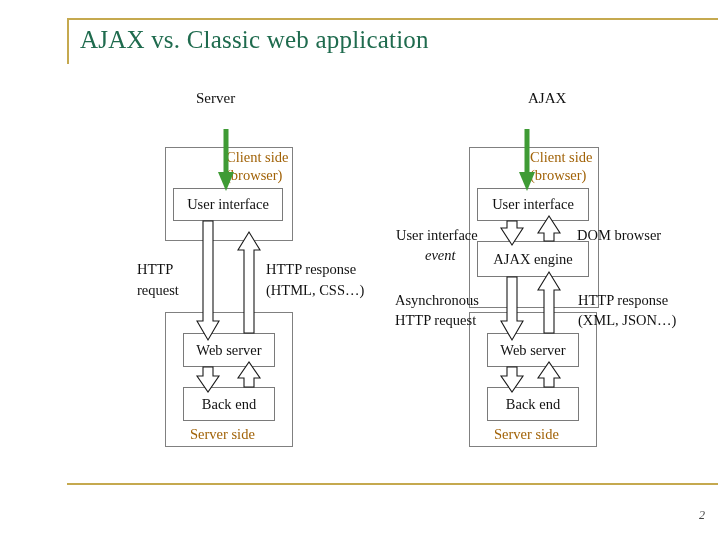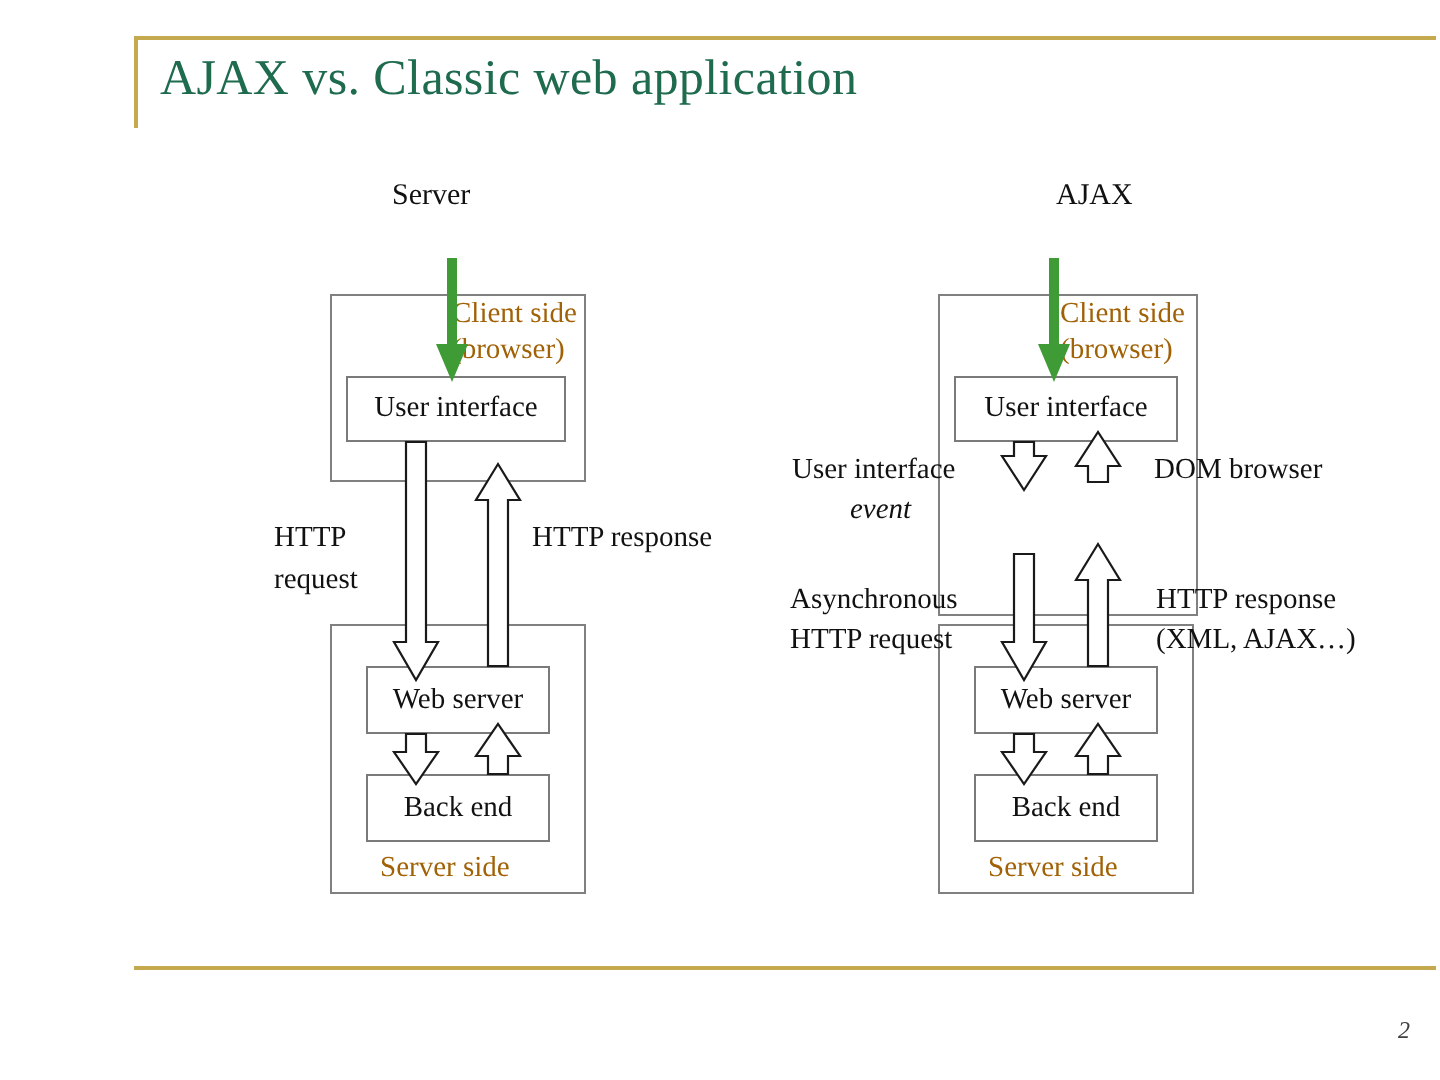--- a/index.html
+++ b/index.html
@@ -69,39 +69,41 @@
   <div class="inner-box" style="left:137px;top:188px;width:110px;height:33px;">User interface</div>
 
   <div class="box" style="left:129px;top:312px;width:128px;height:135px;"></div>
   <div class="inner-box" style="left:147px;top:333px;width:92px;height:34px;">Web server</div>
   <div class="inner-box" style="left:147px;top:387px;width:92px;height:34px;">Back end</div>
   <div class="zone-label" style="left:154px;top:426px;">Server side</div>
 
   <div class="flow-label" style="left:101px;top:260px;">HTTP</div>
   <div class="flow-label" style="left:101px;top:281px;">request</div>
   <div class="flow-label" style="left:230px;top:260px;">HTTP response</div>
+  <div class="flow-label" style="left:230px;top:281px;">(HTML, CSS…)</div>
 
   <div class="box" style="left:433px;top:147px;width:130px;height:161px;"></div>
   <div class="zone-label" style="left:494px;top:149px;">Client side</div>
   <div class="zone-label" style="left:494px;top:167px;">(browser)</div>
   <div class="inner-box" style="left:441px;top:188px;width:112px;height:33px;">User interface</div>
+  <div class="inner-box" style="left:441px;top:241px;width:112px;height:36px;">AJAX engine</div>
 
   <div class="box" style="left:433px;top:312px;width:128px;height:135px;"></div>
   <div class="inner-box" style="left:451px;top:333px;width:92px;height:34px;">Web server</div>
   <div class="inner-box" style="left:451px;top:387px;width:92px;height:34px;">Back end</div>
   <div class="zone-label" style="left:458px;top:426px;">Server side</div>
 
   <div class="flow-label" style="left:360px;top:226px;">User interface</div>
   <div class="flow-label" style="left:389px;top:246px;font-style:italic;">event</div>
   <div class="flow-label" style="left:541px;top:226px;">DOM browser</div>
 
   <div class="flow-label" style="left:359px;top:291px;">Asynchronous</div>
   <div class="flow-label" style="left:359px;top:311px;">HTTP request</div>
   <div class="flow-label" style="left:542px;top:291px;">HTTP response</div>
-  <div class="flow-label" style="left:542px;top:311px;">(XML, AJAX…)</div>
+  <div class="flow-label" style="left:542px;top:311px;">(XML, JSON…)</div>
 
   <svg class="arrow-layer" viewBox="0 0 720 540">
     <defs>
       <style>
         .hollow{fill:#ffffff;stroke:#1a1a1a;stroke-width:1.1;}
         .green{fill:#3f9b35;}
       </style>
     </defs>
 
     <g>

